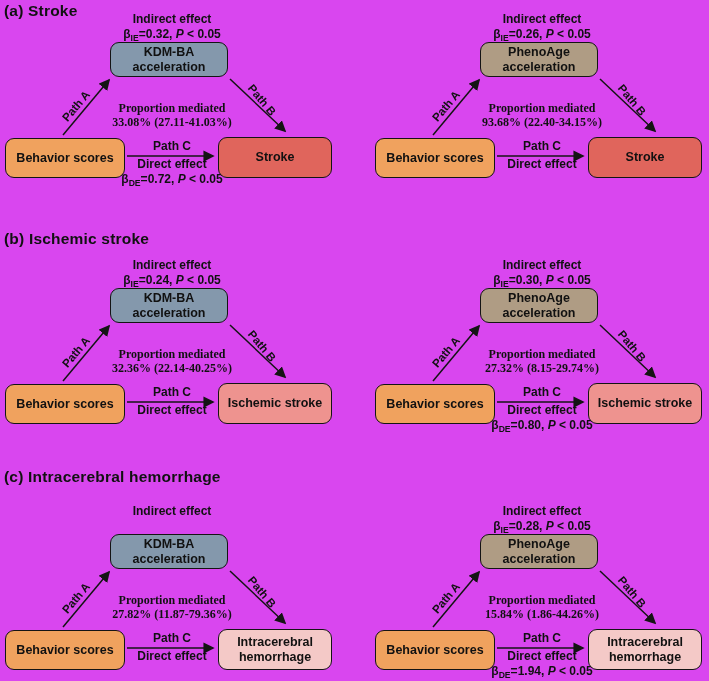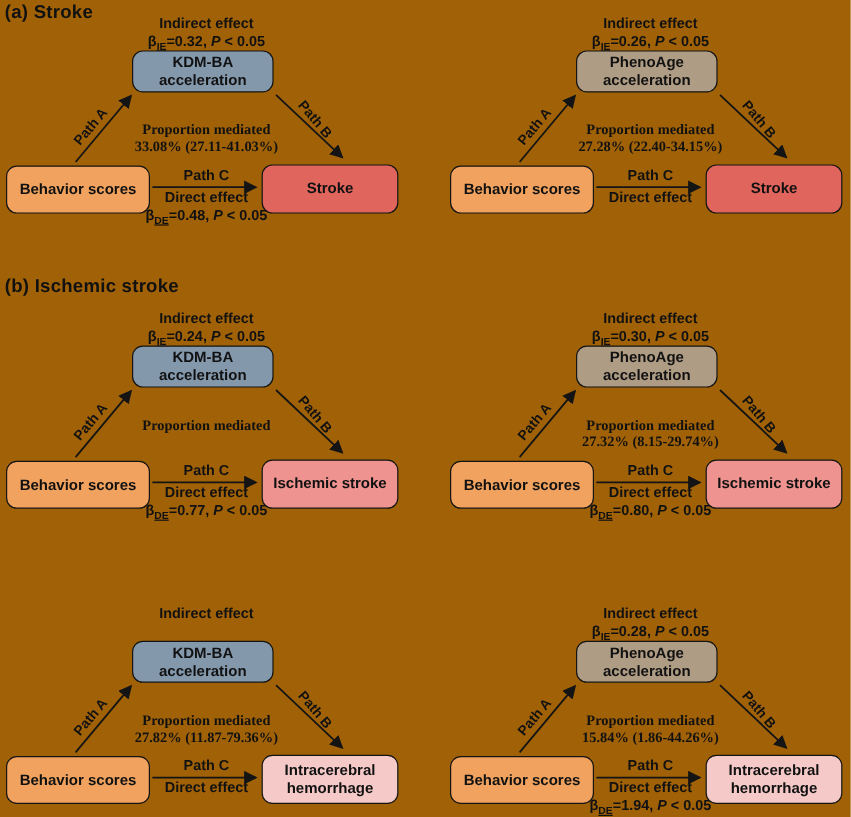--- a/index.html
+++ b/index.html
@@ -1,17 +1,17 @@
 <!DOCTYPE html>
 <html><head>
 <meta charset="utf-8">
 <style>
   html,body{margin:0;padding:0;background:#ffffff;}
   body{width:709px;height:681px;font-family:"Liberation Sans","DejaVu Sans",sans-serif;color:#111;}
-  .fig{position:relative;width:709px;height:681px;overflow:hidden;background:#a16207;}
+  .fig{position:relative;width:709px;height:681px;overflow:hidden;background:#d946ef;}
   .sec{position:absolute;left:0;width:709px;}
   .sec-a{top:0;height:227px;}
   .sec-b{top:227px;height:228px;}
   .sec-c{top:455px;height:226px;}
   .row-title{position:absolute;left:4px;margin:0;font-size:15.5px;font-weight:bold;letter-spacing:.2px;}
   .sec-a .row-title{top:2px;}
   .sec-b .row-title{top:3px;}
   .sec-c .row-title{top:13px;}
   .panel-slot{position:absolute;width:354px;height:182px;}
   .panel-slot.left{left:0;}
@@ -28,21 +28,21 @@
   .direct{left:92px;top:145px;width:160px;line-height:14.5px;}
   .pathc-label{left:132px;top:127px;width:80px;}
   .patha-label{left:46px;top:87px;width:60px;transform:rotate(-50deg);font-size:11.5px;}
   .pathb-label{left:232px;top:81px;width:60px;transform:rotate(50deg);font-size:11.5px;}
   .box{position:absolute;display:flex;flex-direction:column;align-items:center;justify-content:center;
        border:1.6px solid #141414;border-radius:9px;font-weight:bold;font-size:12.5px;line-height:15px;
        text-align:center;color:#111;box-sizing:border-box;}
   .mediator{left:110px;top:30px;width:118px;height:35px;}
   .exposure{left:5px;top:126px;width:120px;height:40px;}
   .outcome{left:218px;top:125px;width:114px;height:41px;}
-  sub{font-size:0.72em;line-height:0;text-decoration:underline;}
+  sub{font-size:0.72em;line-height:0;}
   i{font-style:italic;}
   .pre{white-space:pre;}
   svg.arrows{position:absolute;left:0;top:0;}
   svg.arrows line{stroke:#141414;stroke-width:1.5;}
   .defs-holder{position:absolute;width:0;height:0;}
 </style>
 </head>
 <body>
 
 <svg class="defs-holder">
@@ -84,21 +84,21 @@
     </div>
 
     <div class="box exposure" style="background: rgb(240, 162, 94);">
       <div>Behavior scores</div>
     </div>
 
     <div class="txt pathc-label">Path C</div>
 
     <div class="txt direct">
       <div>Direct effect</div>
-      <div class="beta-line"><span>β</span><sub>DE</sub><span>=</span><span>0.48</span><span class="pre">, </span><i>P</i><span class="pre"> &lt; 0.05</span></div>
+      <div class="beta-line"><span>β</span><sub>DE</sub><span>=</span><span>0.72</span><span class="pre">, </span><i>P</i><span class="pre"> &lt; 0.05</span></div>
     </div>
 
     <div class="box outcome" style="background: rgb(224, 101, 92);">
       <div>Stroke</div>
       <div></div>
     </div>
   </div>
 </div>
     <div class="panel-slot right">
   <div class="inner">
@@ -116,21 +116,21 @@
     <div class="box mediator" style="background: rgb(175, 156, 132);">
       <div>PhenoAge</div>
       <div>acceleration</div>
     </div>
 
     <div class="txt patha-label">Path A</div>
     <div class="txt pathb-label">Path B</div>
 
     <div class="txt proportion">
       <div>Proportion mediated</div>
-      <div>27.28% (22.40-34.15%)</div>
+      <div>93.68% (22.40-34.15%)</div>
     </div>
 
     <div class="box exposure" style="background: rgb(240, 162, 94);">
       <div>Behavior scores</div>
     </div>
 
     <div class="txt pathc-label">Path C</div>
 
     <div class="txt direct">
       <div>Direct effect</div>
@@ -162,31 +162,31 @@
     <div class="box mediator" style="background: rgb(132, 152, 172);">
       <div>KDM-BA</div>
       <div>acceleration</div>
     </div>
 
     <div class="txt patha-label">Path A</div>
     <div class="txt pathb-label">Path B</div>
 
     <div class="txt proportion">
       <div>Proportion mediated</div>
-    </div>
-
-    <div class="box exposure" style="background: rgb(240, 162, 94);">
-      <div>Behavior scores</div>
-    </div>
-
-    <div class="txt pathc-label">Path C</div>
-
-    <div class="txt direct">
-      <div>Direct effect</div>
-      <div class="beta-line"><span>β</span><sub>DE</sub><span>=</span><span>0.77</span><span class="pre">, </span><i>P</i><span class="pre"> &lt; 0.05</span></div>
+      <div>32.36% (22.14-40.25%)</div>
+    </div>
+
+    <div class="box exposure" style="background: rgb(240, 162, 94);">
+      <div>Behavior scores</div>
+    </div>
+
+    <div class="txt pathc-label">Path C</div>
+
+    <div class="txt direct">
+      <div>Direct effect</div>
     </div>
 
     <div class="box outcome" style="background: rgb(238, 147, 143);">
       <div>Ischemic stroke</div>
       <div></div>
     </div>
   </div>
 </div>
     <div class="panel-slot right">
   <div class="inner">
@@ -227,20 +227,21 @@
 
     <div class="box outcome" style="background: rgb(238, 147, 143);">
       <div>Ischemic stroke</div>
       <div></div>
     </div>
   </div>
 </div>
   </section>
 
   <section class="sec sec-c">
+    <h2 class="row-title">(c) Intracerebral hemorrhage</h2>
     <div class="panel-slot left">
   <div class="inner">
     <svg class="arrows" width="354" height="182" viewBox="0 0 354 182">
       <line x1="63" y1="123" x2="109" y2="68" marker-end="url(#ah)"></line>
       <line x1="230" y1="67" x2="285" y2="119" marker-end="url(#ah)"></line>
       <line x1="127" y1="144" x2="213" y2="144" marker-end="url(#ah)"></line>
     </svg>
 
     <div class="txt indirect">
       <div>Indirect effect</div>

